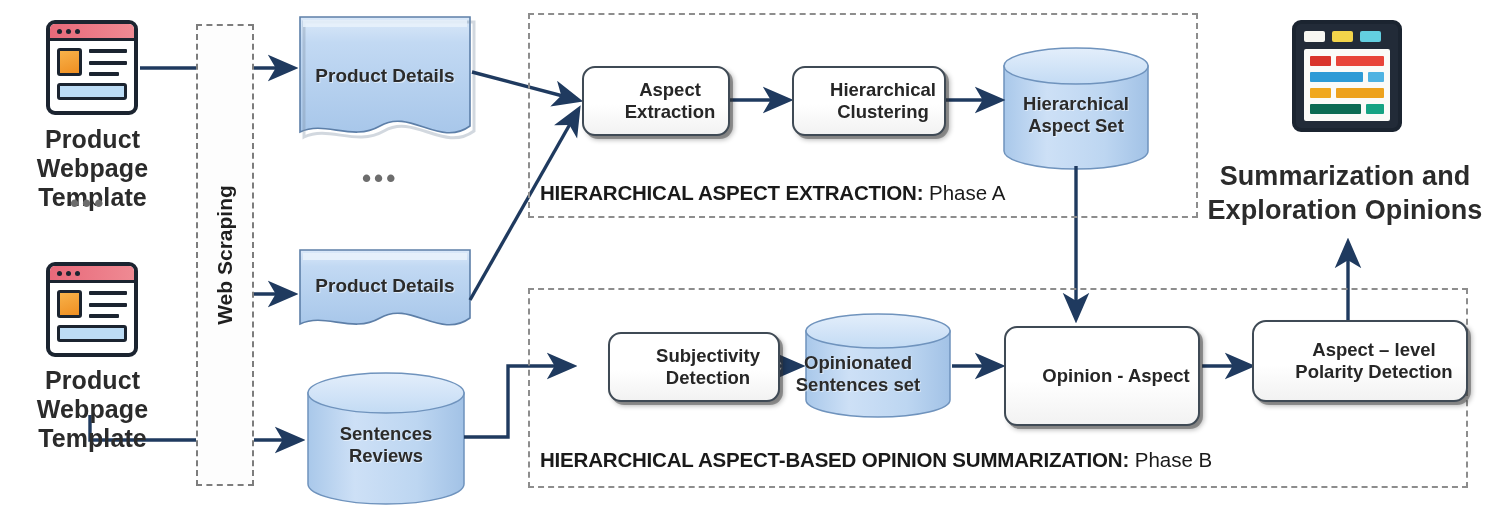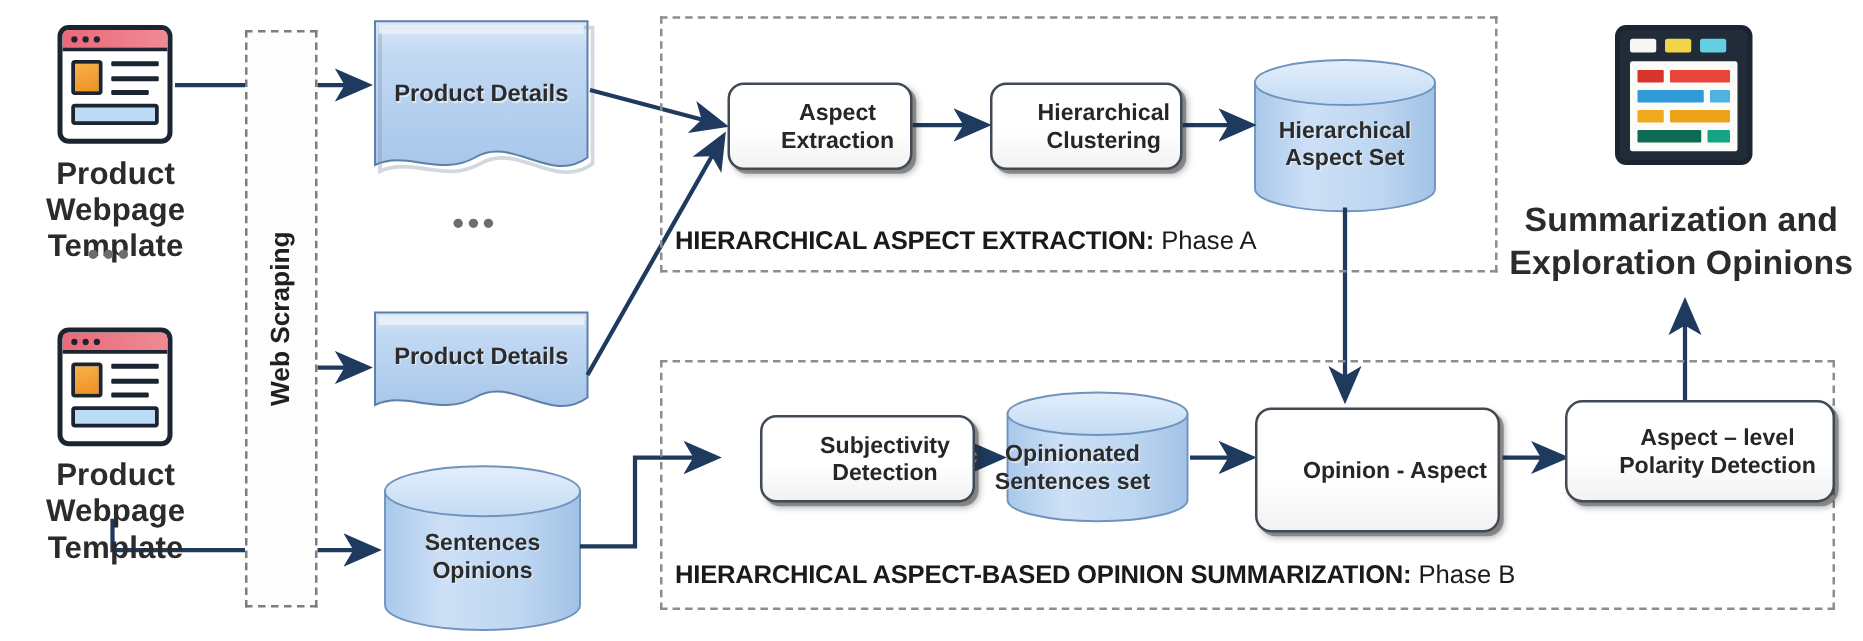--- a/index.html
+++ b/index.html
@@ -221,21 +221,21 @@
     <div class="lbl">Product Details</div>
   </div>
   <div class="ell" style="left:362px;top:163px;">•••</div>
   <div class="doc" style="left:300px;top:250px;width:170px;height:88px;">
     <div class="lbl" style="top:28%;">Product Details</div>
   </div>
 
   <div class="cyl" style="left:308px;top:393px;width:156px;height:104px;">
     <div class="lbl">
       <span>Sentences</span>
-      <span>Opinions</span>
+      <span>Reviews</span>
     </div>
   </div>
 
   <div class="proc" style="left:582px;top:66px;width:148px;height:70px;">
     <div>
       <div>Aspect</div>
       <div>Extraction</div>
     </div>
   </div>
   <div class="proc" style="left:792px;top:66px;width:154px;height:70px;">

